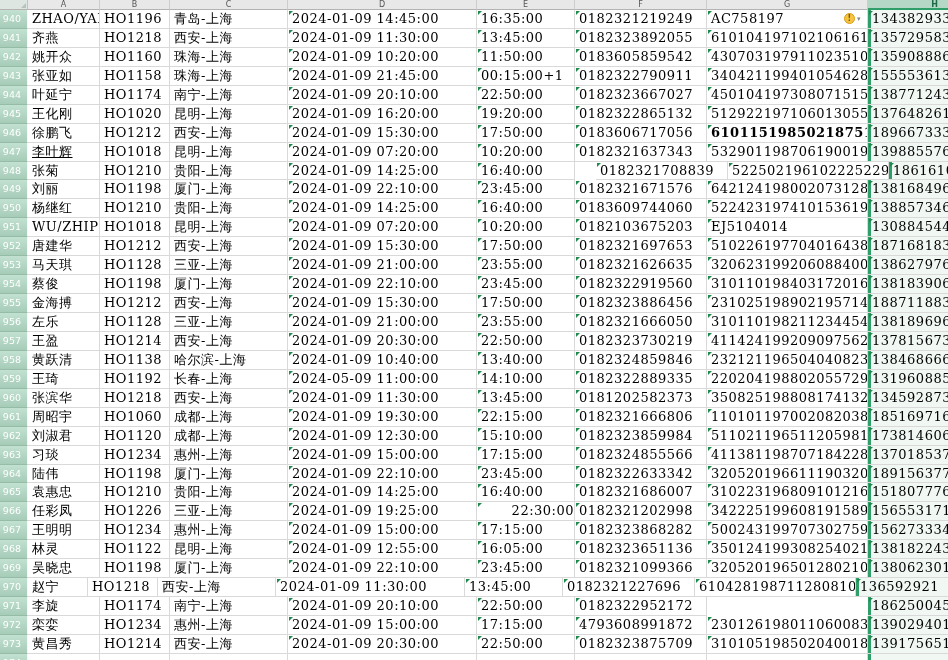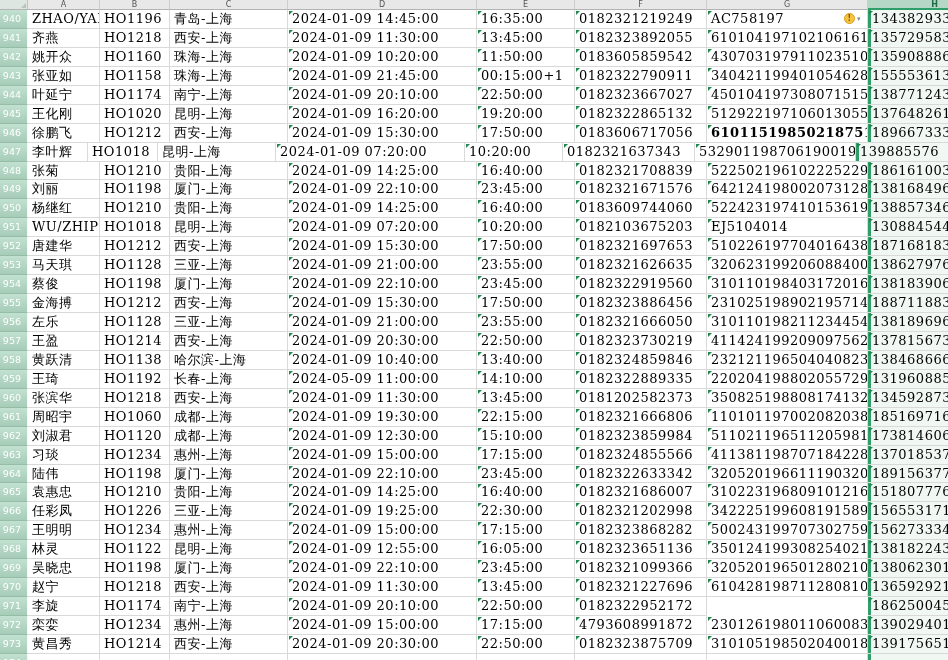--- a/index.html
+++ b/index.html
@@ -153,37 +153,37 @@
         <div class="cell" style="width: 70px;">HO1212</div>
         <div class="cell" style="width: 118px;">西安-上海</div>
         <div class="cell tri" style="width: 189px;">2024-01-09 15:30:00</div>
         <div class="cell tri" style="width: 98px;">17:50:00</div>
         <div class="cell tri" style="width: 132px;">0183606717056</div>
         <div class="cell tri" style="width: 161px; font-weight: bold;">610115198502187515</div>
         <div class="cell tri selcol" style="width: 134px;">189667333</div>
       </div>
       <div class="row">
         <div class="rowhdr">947</div>
-        <div class="cell" style="width: 60px;">李叶辉</div>
+        <div class="cell" style="width: 72px; text-decoration: underline;">李叶辉</div>
         <div class="cell" style="width: 70px;">HO1018</div>
         <div class="cell" style="width: 118px;">昆明-上海</div>
         <div class="cell tri" style="width: 189px;">2024-01-09 07:20:00</div>
         <div class="cell tri" style="width: 98px;">10:20:00</div>
         <div class="cell tri" style="width: 132px;">0182321637343</div>
         <div class="cell tri" style="width: 161px;">532901198706190019</div>
         <div class="cell tri selcol" style="width: 134px;">139885576</div>
       </div>
       <div class="row">
         <div class="rowhdr">948</div>
         <div class="cell" style="width: 72px;">张菊</div>
         <div class="cell" style="width: 70px;">HO1210</div>
         <div class="cell" style="width: 118px;">贵阳-上海</div>
         <div class="cell tri" style="width: 189px;">2024-01-09 14:25:00</div>
         <div class="cell tri" style="width: 98px;">16:40:00</div>
-        <div class="cell tri" style="width: 132px;">0182321708839</div>
+        <div class="cell tri" style="width: 132px; margin-left: 21px;">0182321708839</div>
         <div class="cell tri" style="width: 161px;">522502196102225229</div>
         <div class="cell tri selcol" style="width: 134px;">186161003</div>
       </div>
       <div class="row">
         <div class="rowhdr">949</div>
         <div class="cell" style="width: 72px;">刘丽</div>
         <div class="cell" style="width: 70px;">HO1198</div>
         <div class="cell" style="width: 118px;">厦门-上海</div>
         <div class="cell tri" style="width: 189px;">2024-01-09 22:10:00</div>
         <div class="cell tri" style="width: 98px;">23:45:00</div>
@@ -366,21 +366,21 @@
         <div class="cell tri" style="width: 132px;">0182321686007</div>
         <div class="cell tri" style="width: 161px;">310223196809101216</div>
         <div class="cell tri selcol" style="width: 134px;">151807776</div>
       </div>
       <div class="row">
         <div class="rowhdr">966</div>
         <div class="cell" style="width: 72px;">任彩凤</div>
         <div class="cell" style="width: 70px;">HO1226</div>
         <div class="cell" style="width: 118px;">三亚-上海</div>
         <div class="cell tri" style="width: 189px;">2024-01-09 19:25:00</div>
-        <div class="cell tri" style="width: 98px;">22:30:00</div>
+        <div class="cell tri" style="width: 98px; text-align: right;">22:30:00</div>
         <div class="cell tri" style="width: 132px;">0182321202998</div>
         <div class="cell tri" style="width: 161px;">342225199608191589</div>
         <div class="cell tri selcol" style="width: 134px;">156553171</div>
       </div>
       <div class="row">
         <div class="rowhdr">967</div>
         <div class="cell" style="width: 72px;">王明明</div>
         <div class="cell" style="width: 70px;">HO1234</div>
         <div class="cell" style="width: 118px;">惠州-上海</div>
         <div class="cell tri" style="width: 189px;">2024-01-09 15:00:00</div>
@@ -406,21 +406,21 @@
         <div class="cell" style="width: 70px;">HO1198</div>
         <div class="cell" style="width: 118px;">厦门-上海</div>
         <div class="cell tri" style="width: 189px;">2024-01-09 22:10:00</div>
         <div class="cell tri" style="width: 98px;">23:45:00</div>
         <div class="cell tri" style="width: 132px;">0182321099366</div>
         <div class="cell tri" style="width: 161px;">320520196501280210</div>
         <div class="cell tri selcol" style="width: 134px;">138062301</div>
       </div>
       <div class="row">
         <div class="rowhdr">970</div>
-        <div class="cell" style="width: 72px;">赵宁</div>
+        <div class="cell" style="width: 60px;">赵宁</div>
         <div class="cell" style="width: 70px;">HO1218</div>
         <div class="cell" style="width: 118px;">西安-上海</div>
         <div class="cell tri" style="width: 189px;">2024-01-09 11:30:00</div>
         <div class="cell tri" style="width: 98px;">13:45:00</div>
         <div class="cell tri" style="width: 132px;">0182321227696</div>
         <div class="cell tri" style="width: 161px;">610428198711280810</div>
         <div class="cell tri selcol" style="width: 134px;">136592921</div>
       </div>
       <div class="row">
         <div class="rowhdr">971</div>

